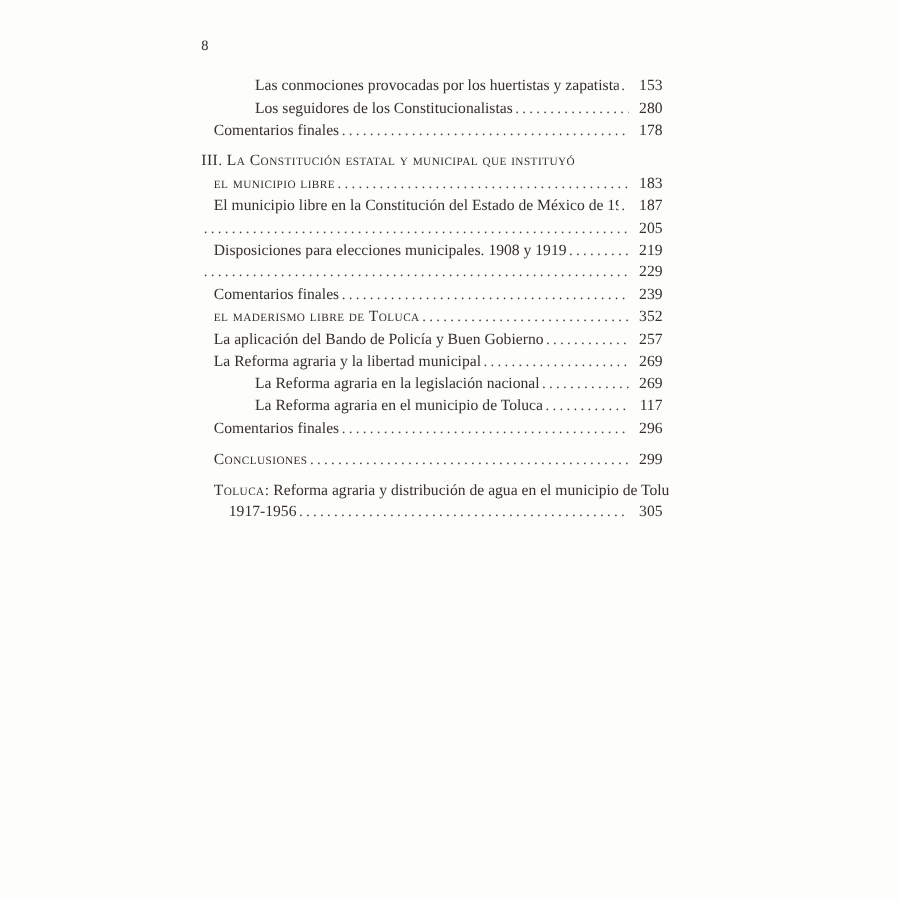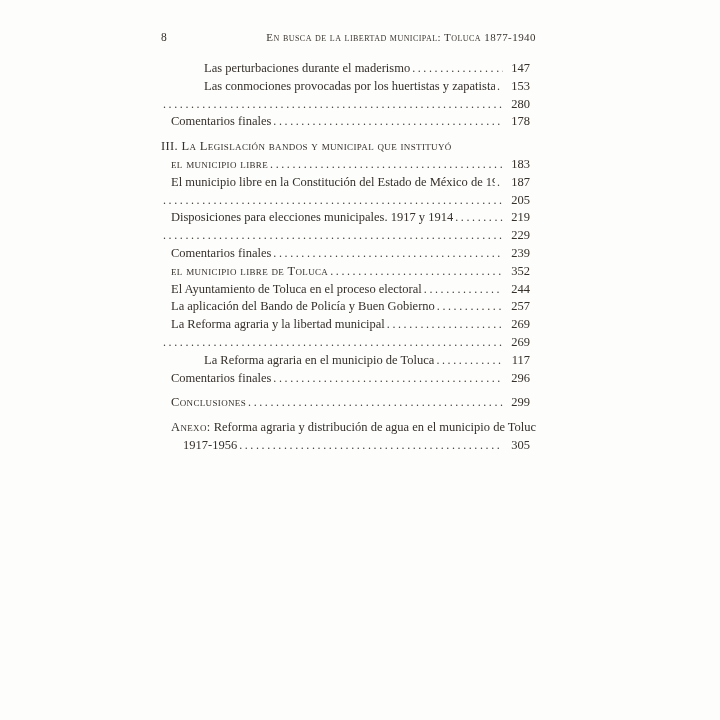--- a/index.html
+++ b/index.html
@@ -71,115 +71,106 @@
   }
 </style>
 </head>
 <body>
 
 <div class="page">
   <div class="textblock">
 
     <div class="header-row">
       <span class="folio">8</span>
-      <span class="running-head">En busca de la libertad municipal: Toluca 1877-1940</span>
     </div>
 
     <div class="toc" id="toc">
-        <div class="toc-row">
-          <span class="toc-text ind-l2">Las perturbaciones durante el maderismo</span>
-          <span class="dots"></span>
-          <span class="pg">147</span>
-        </div>
         <div class="toc-row">
           <span class="toc-text ind-l2">Las conmociones provocadas por los huertistas y zapatistas</span>
           <span class="dots"></span>
           <span class="pg">153</span>
         </div>
         <div class="toc-row">
+          <span class="toc-text ind-l2">Los seguidores de los Constitucionalistas</span>
           <span class="dots"></span>
           <span class="pg">280</span>
         </div>
         <div class="toc-row">
           <span class="toc-text ind-l1">Comentarios finales</span>
           <span class="dots"></span>
           <span class="pg">178</span>
         </div>
         <div class="toc-row gap">
-          <span class="toc-text ind-section sc">III. La Legislación bandos y municipal que instituyó</span>
+          <span class="toc-text ind-section sc">III. La Constitución estatal y municipal que instituyó</span>
         </div>
         <div class="toc-row">
           <span class="toc-text ind-l1 sc">el municipio libre</span>
           <span class="dots"></span>
           <span class="pg">183</span>
         </div>
         <div class="toc-row">
           <span class="toc-text ind-l1">El municipio libre en la Constitución del Estado de México de 1917</span>
           <span class="dots"></span>
           <span class="pg">187</span>
         </div>
         <div class="toc-row">
           <span class="dots"></span>
           <span class="pg">205</span>
         </div>
         <div class="toc-row">
-          <span class="toc-text ind-l1">Disposiciones para elecciones municipales. 1917 y 1914</span>
+          <span class="toc-text ind-l1">Disposiciones para elecciones municipales. 1908 y 1919</span>
           <span class="dots"></span>
           <span class="pg">219</span>
         </div>
         <div class="toc-row">
           <span class="dots"></span>
           <span class="pg">229</span>
         </div>
         <div class="toc-row">
           <span class="toc-text ind-l1">Comentarios finales</span>
           <span class="dots"></span>
           <span class="pg">239</span>
         </div>
         <div class="toc-row">
-          <span class="toc-text ind-l1 sc">el municipio libre de Toluca</span>
+          <span class="toc-text ind-l1 sc">el maderismo libre de Toluca</span>
           <span class="dots"></span>
           <span class="pg">352</span>
-        </div>
-        <div class="toc-row">
-          <span class="toc-text ind-l1">El Ayuntamiento de Toluca en el proceso electoral</span>
-          <span class="dots"></span>
-          <span class="pg">244</span>
         </div>
         <div class="toc-row">
           <span class="toc-text ind-l1">La aplicación del Bando de Policía y Buen Gobierno</span>
           <span class="dots"></span>
           <span class="pg">257</span>
         </div>
         <div class="toc-row">
           <span class="toc-text ind-l1">La Reforma agraria y la libertad municipal</span>
           <span class="dots"></span>
           <span class="pg">269</span>
         </div>
         <div class="toc-row">
+          <span class="toc-text ind-l2">La Reforma agraria en la legislación nacional</span>
           <span class="dots"></span>
           <span class="pg">269</span>
         </div>
         <div class="toc-row">
           <span class="toc-text ind-l2">La Reforma agraria en el municipio de Toluca</span>
           <span class="dots"></span>
           <span class="pg">117</span>
         </div>
         <div class="toc-row">
           <span class="toc-text ind-l1">Comentarios finales</span>
           <span class="dots"></span>
           <span class="pg">296</span>
         </div>
         <div class="toc-row gap">
           <span class="toc-text ind-l1 sc">Conclusiones</span>
           <span class="dots"></span>
           <span class="pg">299</span>
         </div>
         <div class="toc-row gap">
-          <span class="toc-text ind-l1"><span class="sc">Anexo:</span> Reforma agraria y distribución de agua en el municipio de Toluca,</span>
+          <span class="toc-text ind-l1"><span class="sc">Toluca:</span> Reforma agraria y distribución de agua en el municipio de Toluca,</span>
         </div>
         <div class="toc-row">
           <span class="toc-text ind-cont">1917-1956</span>
           <span class="dots"></span>
           <span class="pg">305</span>
         </div>
       </div>
 
   </div>
 </div>

